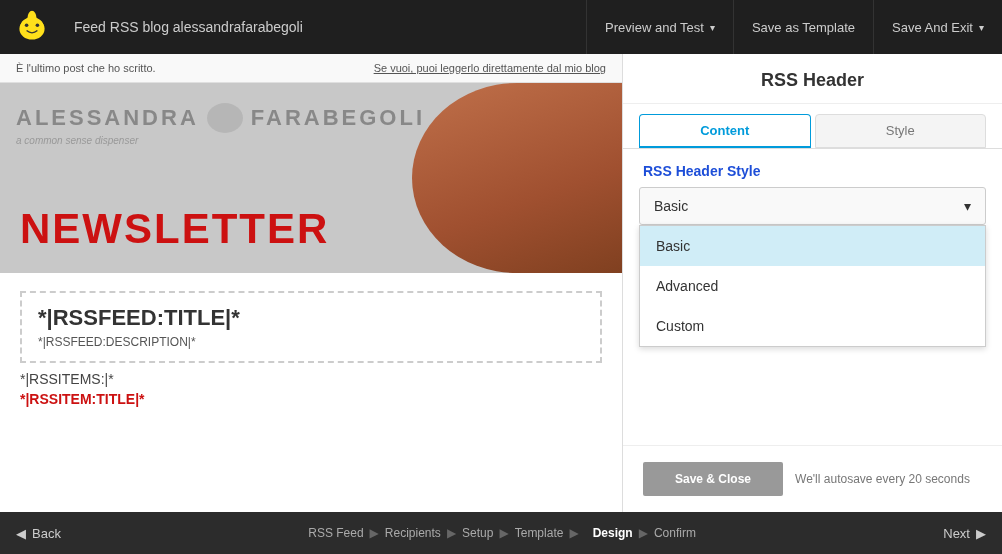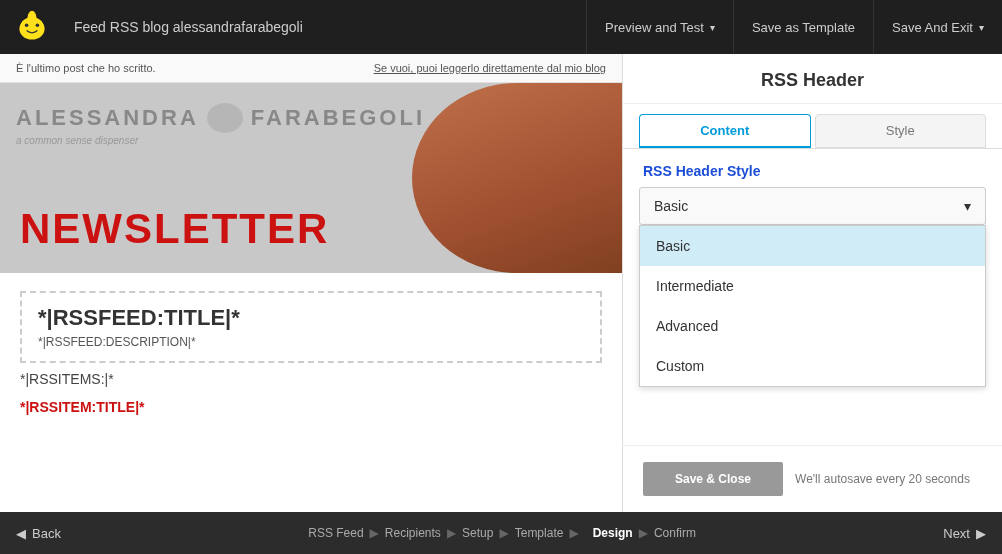--- a/index.html
+++ b/index.html
@@ -126,21 +126,21 @@
     }
     .rss-items {
       font-size: 14px;
       color: #444;
       margin-top: 8px;
     }
     .rss-item-title {
       font-size: 14px;
       font-weight: bold;
       color: #cc1111;
-      margin-top: 12px;
+      margin-top: 4px;
     }
 
     
     #right-panel {
       width: 380px;
       background: #fff;
       border-left: 1px solid #ddd;
       display: flex;
       flex-direction: column;
     }
@@ -351,21 +351,20 @@
       <div class="panel-tab inactive">Style</div>
     </div>
     <div class="panel-section-title">RSS Header Style</div>
     <div class="dropdown-wrapper">
       <div class="dropdown-selected">
         <span>Basic</span>
         <span>▾</span>
       </div>
       <div class="dropdown-list">
         <div class="dropdown-item selected">Basic</div>
-        <div class="dropdown-item">Intermediate</div>
         <div class="dropdown-item">Advanced</div>
         <div class="dropdown-item">Custom</div>
       </div>
     </div>
     <div class="panel-footer">
       <button class="save-close-btn">Save &amp; Close</button>
       <span class="autosave-text">We'll autosave every 20 seconds</span>
     </div>
   </div>
 </div>

